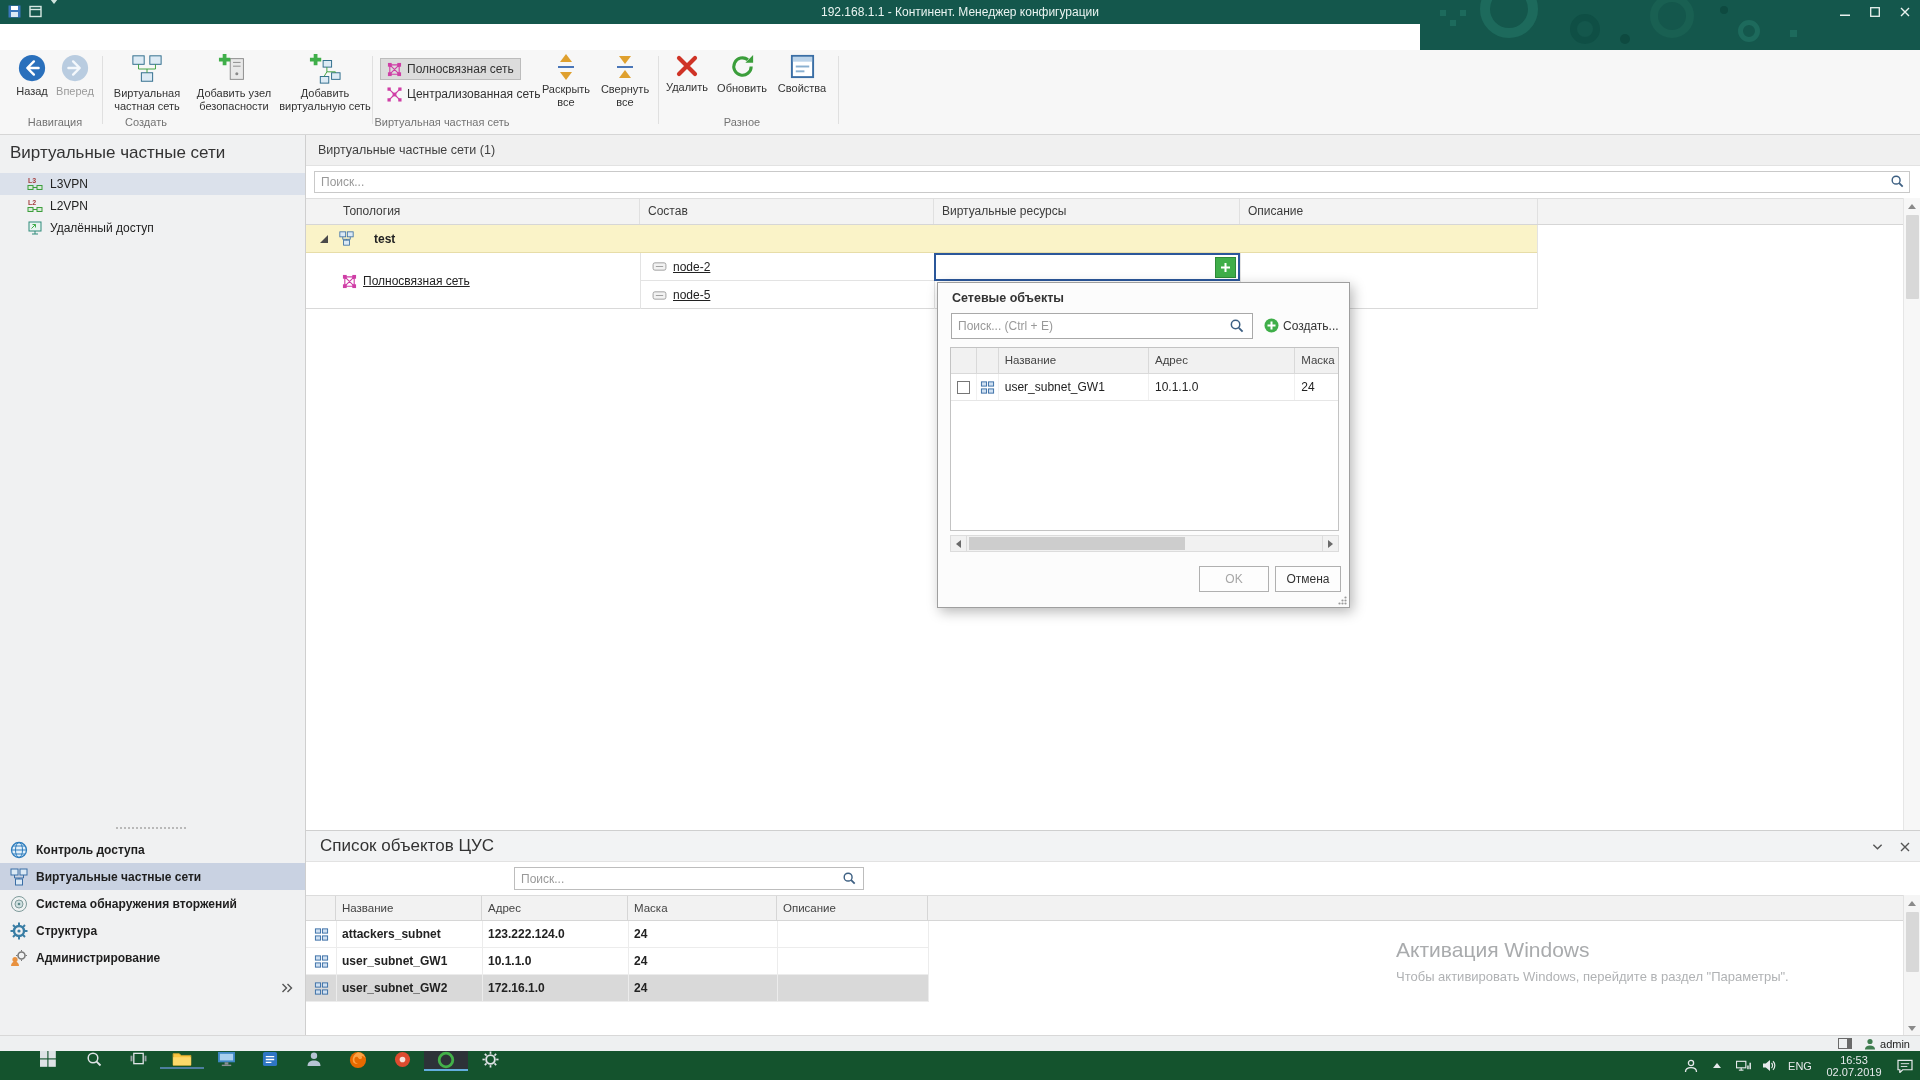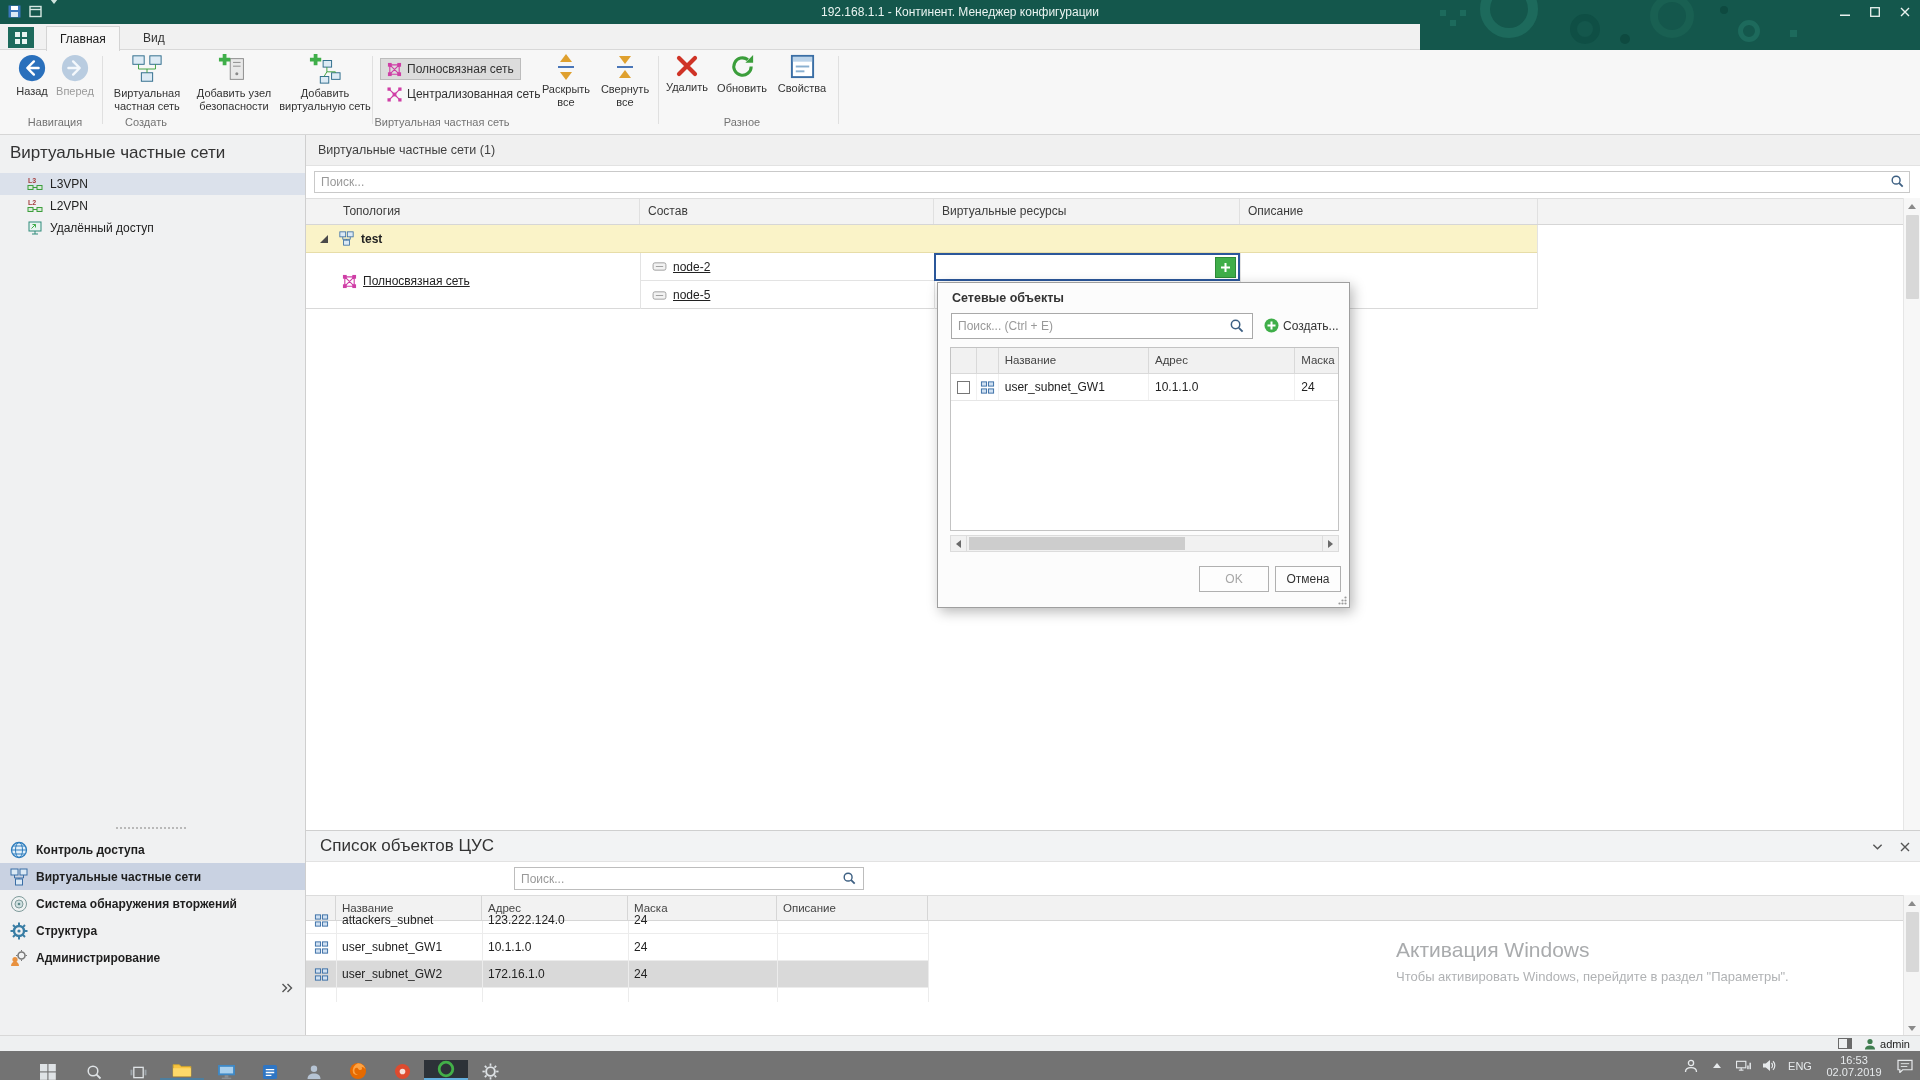--- a/index.html
+++ b/index.html
@@ -77,21 +77,21 @@
 .bottom-panel{position:absolute;left:306px;top:830px;width:1614px;height:205px;background:#fff;border-top:1px solid #cfcfcf;z-index:3;}
 .bp-header{position:absolute;left:0;top:0;width:100%;height:31px;background:#f2f3f4;border-bottom:1px solid #e2e2e2;}
 .bp-title{position:absolute;left:14px;top:5px;font-size:17px;color:#333;}
 .bp-hbtn{position:absolute;top:5px;width:22px;height:22px;display:flex;align-items:center;justify-content:center;color:#555;}
 .bp-toolbar{position:absolute;left:0;top:31px;width:100%;height:33px;background:#fff;}
 .bp-tool{position:absolute;top:37px;width:20px;height:20px;display:flex;align-items:center;justify-content:center;}
 .bp-toolbar input{position:absolute;left:208px;top:5px;width:350px;height:23px;padding-right:26px;border:1px solid #bdbdbd;}
 .bp-toolbar .mag{position:absolute;left:536px;top:9px;}
 .bp-thead{position:absolute;left:0;top:64px;width:100%;height:26px;background:#f2f2f2;border-top:1px solid #dcdcdc;border-bottom:1px solid #d6d6d6;display:flex;font-size:11.5px;color:#444;}
 .bp-thead>div{line-height:24px;border-right:1px solid #d6d6d6;padding-left:6px;}
-.bp-rows{position:absolute;left:0;top:76px;width:622px;}
+.bp-rows{position:absolute;left:0;top:90px;width:622px;font-weight:bold;}
 .bp-row{display:flex;height:27px;align-items:center;border-bottom:1px solid #ececec;font-size:12px;color:#222;}
 .bp-row.sel{background:#d9d9d9;}
 .bp-vline{position:absolute;top:90px;height:81px;width:1px;background:#ececec;z-index:2;}
 .bp-vscroll{position:absolute;right:0;top:64px;width:17px;height:141px;background:#f5f5f5;border-left:1px solid #e3e3e3;}
 
 
 .dialog{position:absolute;left:937px;top:282px;width:413px;height:326px;background:#fcfcfc;border:1px solid #9f9f9f;box-shadow:3px 4px 12px rgba(0,0,0,.28);z-index:40;}
 .dlg-title{position:absolute;left:14px;top:8px;font-weight:bold;color:#333;font-size:12.5px;}
 .dlg-search{position:absolute;left:13px;top:30px;width:302px;height:26px;padding-right:28px;border:1px solid #a9a9a9;}
 .dlg-mag{position:absolute;left:291px;top:35px;}
@@ -109,21 +109,21 @@
 .dlg-btn.ok{left:261px;width:70px;color:#a6a6a6;}
 .dlg-btn.cancel{left:337px;width:66px;color:#333;}
 .dlg-grip{position:absolute;right:2px;bottom:2px;}
 
 
 .watermark{position:absolute;left:1396px;top:938px;z-index:9;color:#a9abad;}
 .wm1{font-size:21px;}
 .wm2{font-size:13px;margin-top:7px;color:#b0b2b4;}
 .statusbar{position:absolute;left:0;top:1035px;width:100%;height:16px;background:#eef0f1;border-top:1px solid #d8d8d8;display:flex;align-items:center;justify-content:flex-end;gap:12px;padding-right:10px;z-index:6;font-size:11px;color:#222;}
 .sb-user{display:flex;align-items:center;gap:4px;}
-.taskbar{position:absolute;left:0;top:1051px;width:100%;height:29px;background:#737373;display:flex;align-items:flex-end;z-index:10;padding-left:24px;}
+.taskbar{position:absolute;left:0;top:1051px;width:100%;height:29px;background:#14532d;display:flex;align-items:flex-start;z-index:10;padding-left:24px;}
 .tb-btn{width:44px;display:flex;align-items:center;justify-content:center;}
 .tb-btn.start{width:48px;}
 .tb-btn.open{border-bottom:2px solid #4d7e9e;}
 .tb-btn.active{background:#2d3238;border-bottom:2px solid #63aede;}
 .tb-right{margin-left:auto;display:flex;align-items:center;}
 .tray-item{width:26px;height:29px;display:flex;align-items:center;justify-content:center;color:#e6e9eb;font-size:11px;}
 .tray-lang{width:36px;text-align:center;color:#e6e9eb;font-size:11px;}
 .tray-clock{width:72px;display:flex;flex-direction:column;align-items:center;justify-content:center;font-size:11px;line-height:12px;color:#e6e9eb;}
 </style>
 </head>
@@ -172,34 +172,20 @@
           <rect x="0.7" y="0.7" width="8.6" height="8.6" fill="none" stroke="#eaf2ef" stroke-width="1.3"></rect>
         </svg>
       </div>
     <div class="win-btn">
         <svg width="10" height="10" viewBox="0 0 10 10">
           <path d="M1 1l8 8M9 1L1 9" stroke="#eaf2ef" stroke-width="1.4"></path>
         </svg>
       </div>
   </div>
 
-  <div class="tabrow">
-    <div class="appbtn">
-        <svg width="12" height="12" viewBox="0 0 12 12">
-          <g fill="#eaf4f1">
-            <rect x="0" y="0" width="5" height="5"></rect>
-            <rect x="7" y="0" width="5" height="5"></rect>
-            <rect x="0" y="7" width="5" height="5"></rect>
-            <rect x="7" y="7" width="5" height="5"></rect>
-          </g>
-        </svg>
-      </div>
-    <div class="tab active" style="left:46px;"><span>Главная</span></div>
-    <div class="tab" style="left:130px;"><span>Вид</span></div>
-  </div>
 
   <div class="ribbon">
     <div class="rb-big" style="left:12px;width:40px;">
       <svg width="30" height="30" viewBox="0 0 32 32">
           <circle cx="16" cy="16" r="14" fill="#2a70bc"></circle>
           <path d="M18 9l-7 7 7 7M11.5 16H23" stroke="#fff" stroke-width="2.6" fill="none" stroke-linecap="round" stroke-linejoin="round"></path>
         </svg>
       <span class="cap">Назад</span>
     </div>
     <div class="rb-big disabled" style="left:52px;width:46px;">
@@ -446,21 +432,21 @@
       <div class="m-group">
         <span class="tri-corner" style="margin-left:14px;"></span>
         <svg width="15" height="15" viewBox="0 0 18 18" style="margin-left:11px;">
             <g fill="#dbe9f5" stroke="#3a6ea5">
               <rect x="1" y="1" width="7" height="6"></rect>
               <rect x="10" y="1" width="7" height="6"></rect>
               <rect x="5.5" y="11" width="7" height="6"></rect>
             </g>
             <path d="M4.5 7v3h9V7M9 10v1" stroke="#3a6ea5" fill="none"></path>
           </svg>
-        <span style="margin-left:7px;font-weight:bold;">test</span>
+        <span style="margin-left:20px;font-weight:bold;">test</span>
       </div>
       <span class="m-vline" style="left:334px;"></span>
       <span class="m-vline" style="left:628px;"></span>
       <span class="m-vline" style="left:934px;"></span>
       <div class="m-cell" style="left:0;top:28px;width:334px;height:56px;padding-left:36px;gap:6px;">
         <svg width="15" height="15" viewBox="0 0 16 16">
             <path d="M3 3L13 13M13 3L3 13M3 3H13M3 13H13M3 3V13M13 3V13" stroke="#cf3ea6" stroke-width="1.2" fill="none"></path>
             <g fill="#cf3ea6">
               <rect x="1" y="1" width="4" height="4"></rect>
               <rect x="11" y="1" width="4" height="4"></rect>

